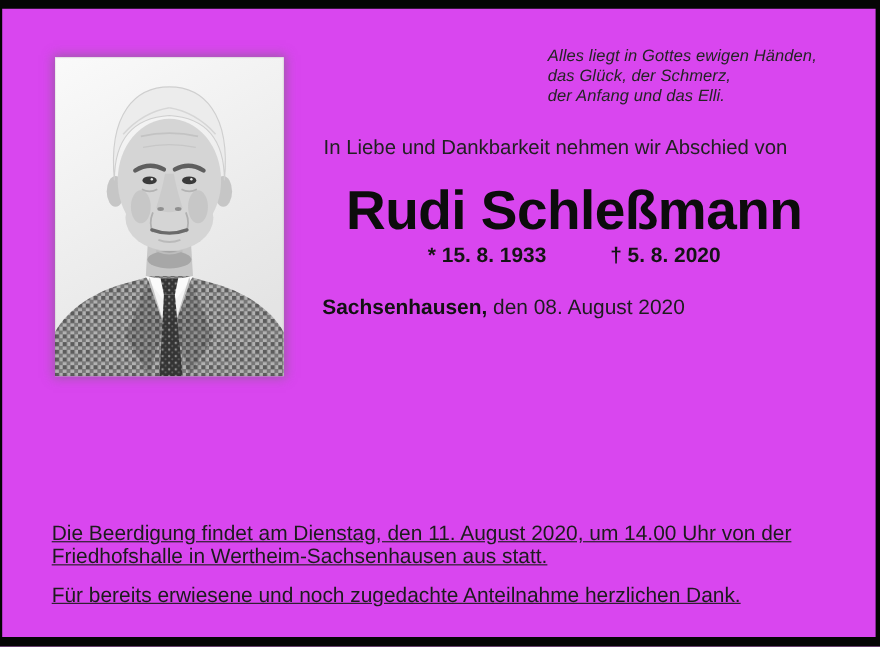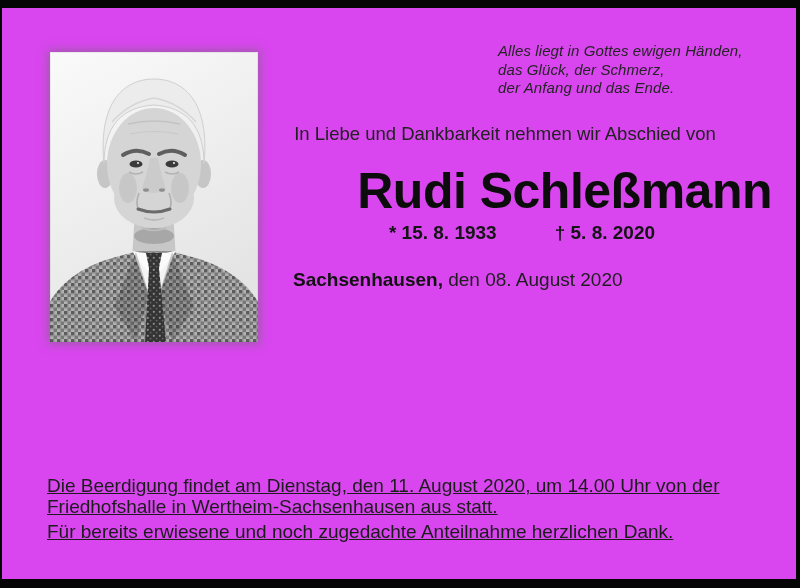--- a/index.html
+++ b/index.html
@@ -37,21 +37,21 @@
   
   .intro {
     position: absolute; left: 248px; top: 115px; width: 510px;
     text-align: center;
     font-size: 18.5px; line-height: 22px;
     color: #212121;
   }
   .name {
     position: absolute; left: 270px; top: 157px; width: 500px;
     margin: 0;
-    text-align: right;
+    text-align: center;
     font-size: 50px; line-height: 52px;
     font-weight: 700; letter-spacing: -0.5px;
     color: #0c0c0c;
   }
   .dates {
     position: absolute; left: 270px; top: 214px; width: 500px;
     display: flex; justify-content: center; gap: 58px;
     font-size: 19px; line-height: 22px; font-weight: 700;
     color: #141414;
   }
@@ -74,21 +74,21 @@
     font-weight: 700;
     color: #131313;
   }
   
   .funeral {
     position: absolute; left: 45px; top: 468px;
     font-size: 19px; line-height: 20.5px;
     color: #1c1c1c;
     text-decoration: underline;
   }
-  .thanks { margin-top: 5px; }
+  .thanks { margin-top: 15px; }
 </style>
 </head>
 <body>
 
 <div class="page">
 
   <div class="photo">
     <svg viewBox="0 0 208 290" aria-hidden="true">
       <defs>
         <linearGradient id="bgGrad" x1="0" y1="0" x2="0.4" y2="1">
@@ -160,21 +160,21 @@
       <path d="M94,166 Q104,170 114,166" stroke="#bababa" stroke-width="1.8" fill="none"></path>
       <path d="M92,176 Q104,181 116,176" stroke="#bdbdbd" stroke-width="1.6" fill="none"></path>
 
       <rect x="0" y="0" width="208" height="290" fill="none" stroke="rgba(0,0,0,0.06)" stroke-width="2"></rect>
     </svg>
   </div>
 
   <div class="verse">
     <div>Alles liegt in Gottes ewigen Händen,</div>
     <div>das Glück, der Schmerz,</div>
-    <div>der Anfang und das Ende.</div>
+    <div>der Anfang und das Elli.</div>
   </div>
 
   <div class="intro">In Liebe und Dankbarkeit nehmen wir Abschied von</div>
 
   <h1 class="name">Rudi Schleßmann</h1>
 
   <div class="dates">
     <span>* 15. 8. 1933</span>
     <span>† 5. 8. 2020</span>
   </div>

